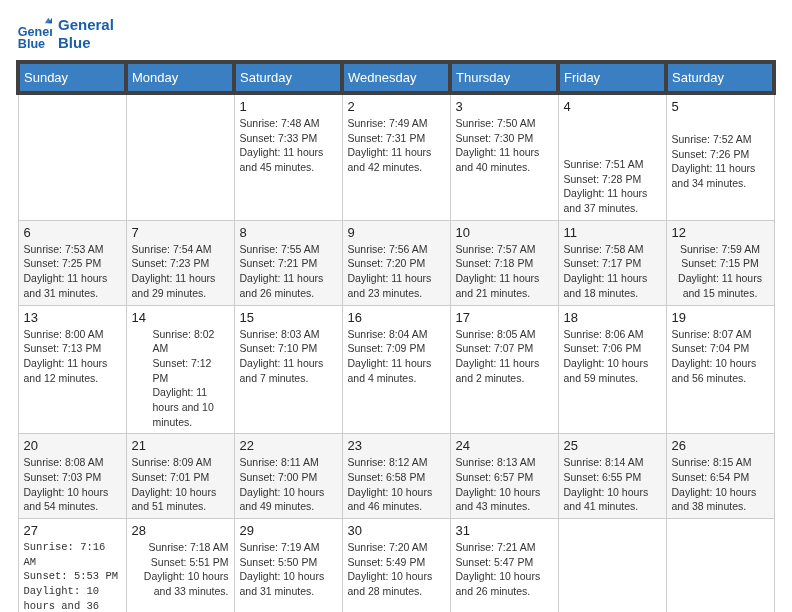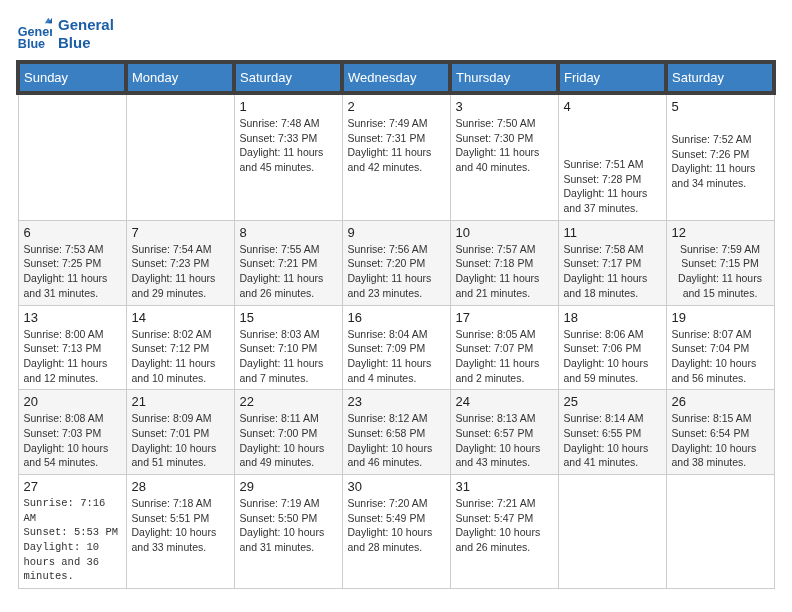--- a/index.html
+++ b/index.html
@@ -175,21 +175,21 @@
       </tr>
       <tr>
         <td>
           <div class="cell-date">13</div>
           <div class="cell-info" style="white-space: pre-line;">Sunrise: 8:00 AM
 Sunset: 7:13 PM
 Daylight: 11 hours and 12 minutes.</div>
         </td>
         <td>
           <div class="cell-date">14</div>
-          <div class="cell-info" style="white-space: pre-line;">Sunrise: 8:02 AM
+          <div class="cell-info" style="white-space: pre-line; margin-left: 21px;">Sunrise: 8:02 AM
 Sunset: 7:12 PM
 Daylight: 11 hours and 10 minutes.</div>
         </td>
         <td>
           <div class="cell-date">15</div>
           <div class="cell-info" style="white-space: pre-line;">Sunrise: 8:03 AM
 Sunset: 7:10 PM
 Daylight: 11 hours and 7 minutes.</div>
         </td>
         <td>
@@ -263,21 +263,21 @@
       </tr>
       <tr>
         <td>
           <div class="cell-date">27</div>
           <div class="cell-info" style="white-space: pre-line; font-family: Liberation Mono, monospace;">Sunrise: 7:16 AM
 Sunset: 5:53 PM
 Daylight: 10 hours and 36 minutes.</div>
         </td>
         <td>
           <div class="cell-date">28</div>
-          <div class="cell-info" style="white-space: pre-line;">Sunrise: 7:18 AM
+          <div class="cell-info" style="white-space: pre-line; text-align: right;">Sunrise: 7:18 AM
 Sunset: 5:51 PM
 Daylight: 10 hours and 33 minutes.</div>
         </td>
         <td>
           <div class="cell-date">29</div>
           <div class="cell-info" style="white-space: pre-line;">Sunrise: 7:19 AM
 Sunset: 5:50 PM
 Daylight: 10 hours and 31 minutes.</div>
         </td>
         <td>

